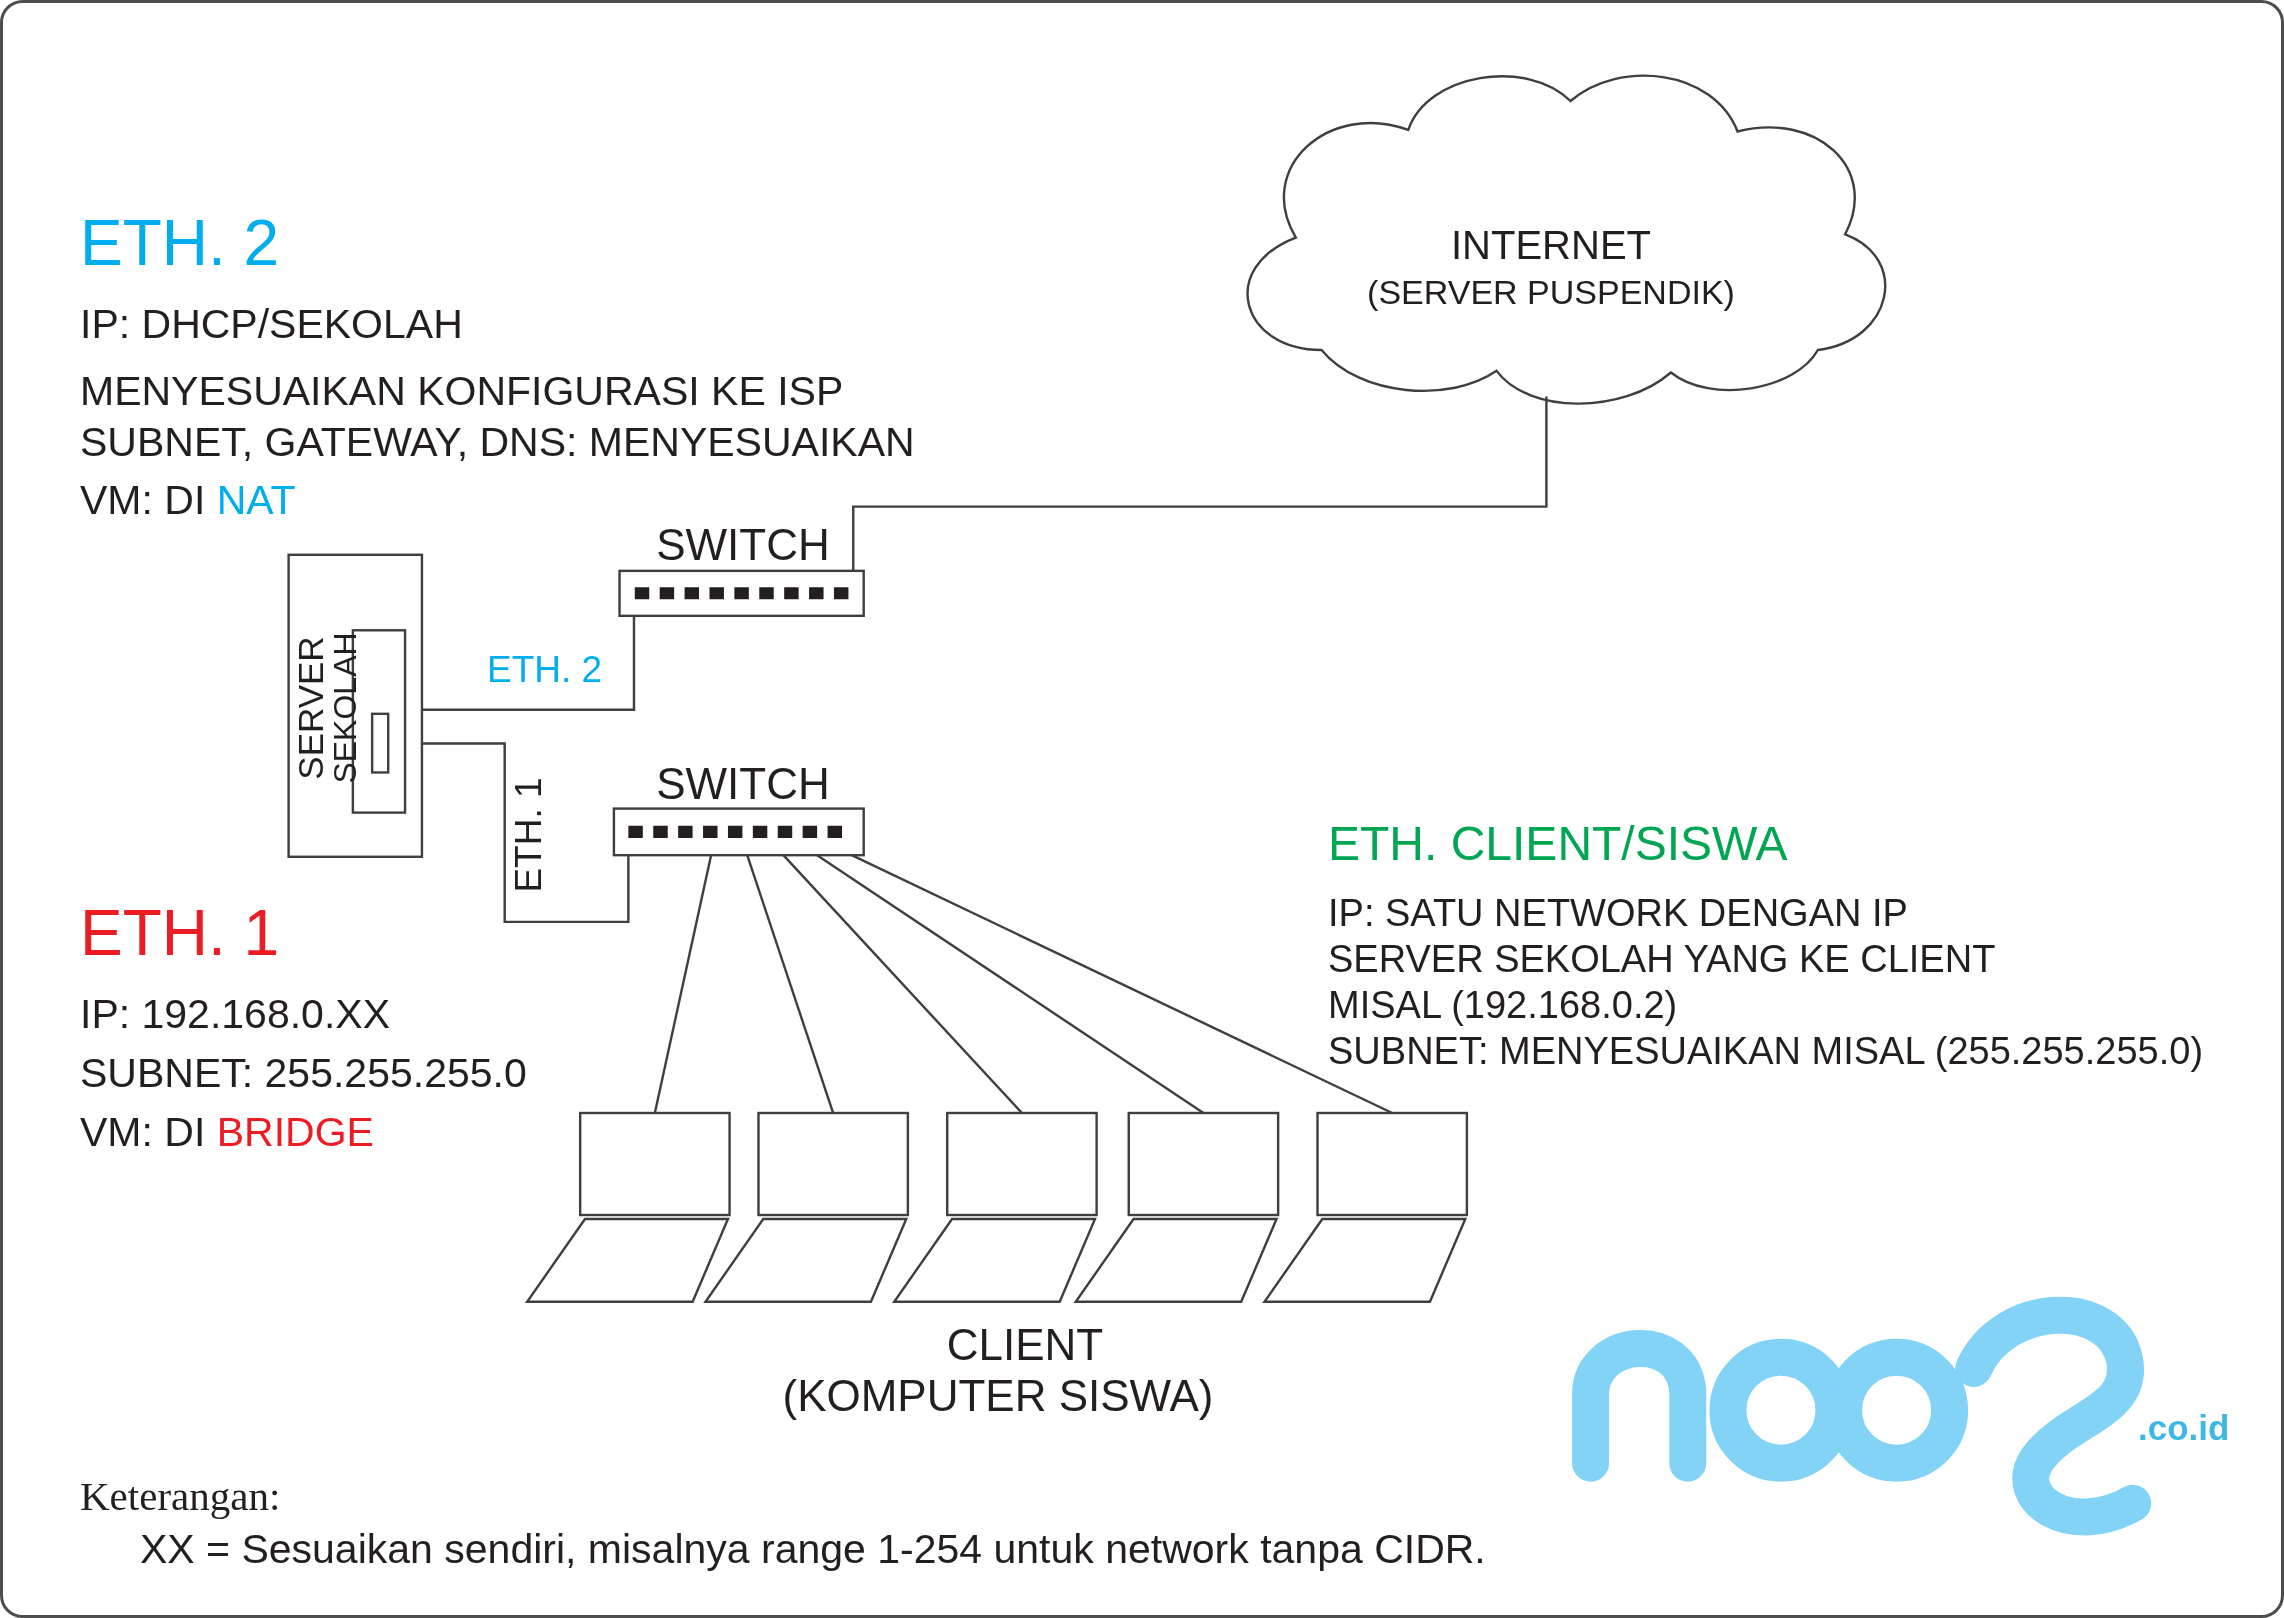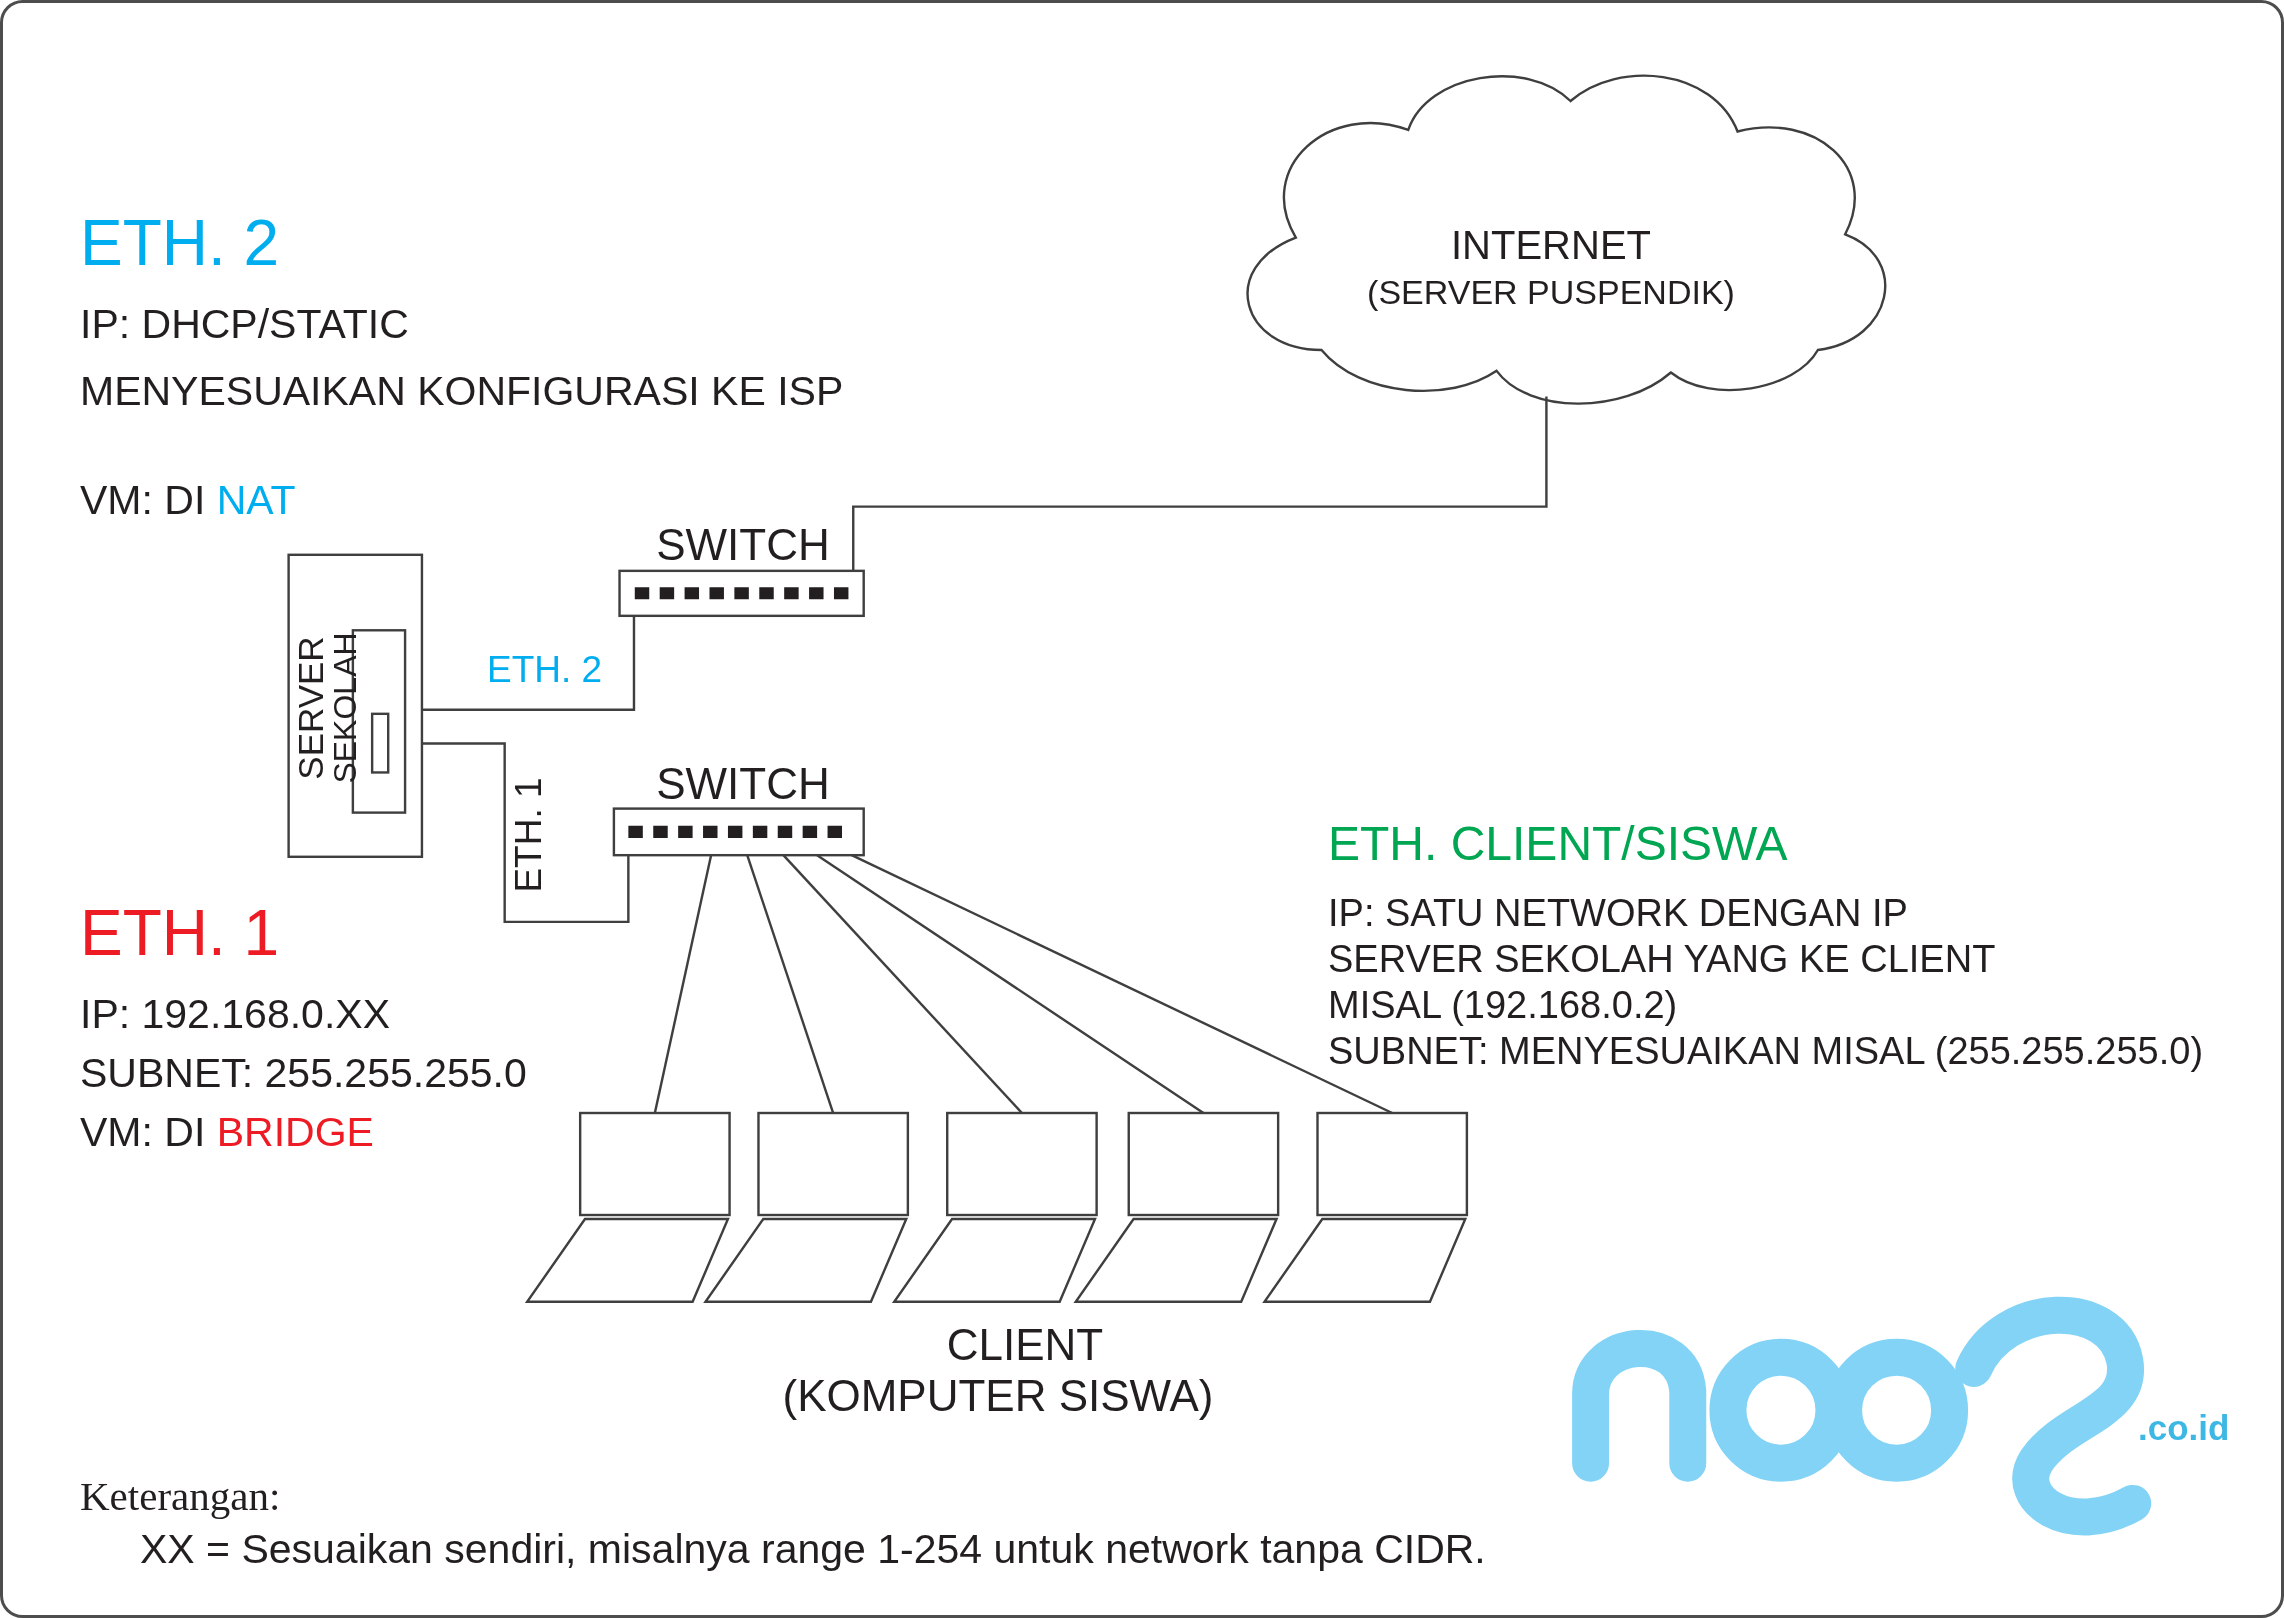--- a/index.html
+++ b/index.html
@@ -121,22 +121,23 @@
 
     <g>
       <path class="logo-stroke" d="M 1975 1818 L 1975 1732 C 1975 1662 2090 1652 2096 1728 L 2096 1818"></path>
       <circle class="logo-stroke" cx="2212" cy="1752" r="66"></circle>
       <circle class="logo-stroke" cx="2356" cy="1752" r="66"></circle>
       <path class="logo-stroke" d="M 2452 1700 C 2490 1615 2625 1612 2640 1690 C 2652 1755 2565 1762 2530 1815 C 2500 1862 2572 1912 2650 1868"></path>
     </g>
   </svg>
 
   <div class="t h1 cyan" style="left:77px; top:203px;">ETH. 2</div>
-  <div class="t body-line" style="left:77px; top:292px;">IP: DHCP/STATIC</div>
+  <div class="t body-line" style="left:77px; top:292px;">IP: DHCP/SEKOLAH</div>
   <div class="t body-line" style="left:77px; top:351px;margin-top:8px;">MENYESUAIKAN KONFIGURASI KE ISP</div>
+  <div class="t body-line" style="left:77px; top:410px;">SUBNET, GATEWAY, DNS: MENYESUAIKAN</div>
   <div class="t body-line" style="left:77px; top:468px;"><span>VM: DI </span><span class="cyan">NAT</span></div>
 
   <div class="t centered" style="left:1548px; top:219px; font-size:40px;">INTERNET</div>
   <div class="t centered" style="left:1548px; top:269px; font-size:34px;">(SERVER PUSPENDIK)</div>
 
   <div class="t centered" style="left:740px; top:516px; font-size:44px;">SWITCH</div>
   <div class="t centered" style="left:740px; top:755px; font-size:44px;">SWITCH</div>
 
   <div class="t cyan" style="left:484px; top:645px; font-size:37px;">ETH. 2</div>
   <div class="vtext red" style="left:526px; top:832px; font-size:37px;">ETH. 1</div>

